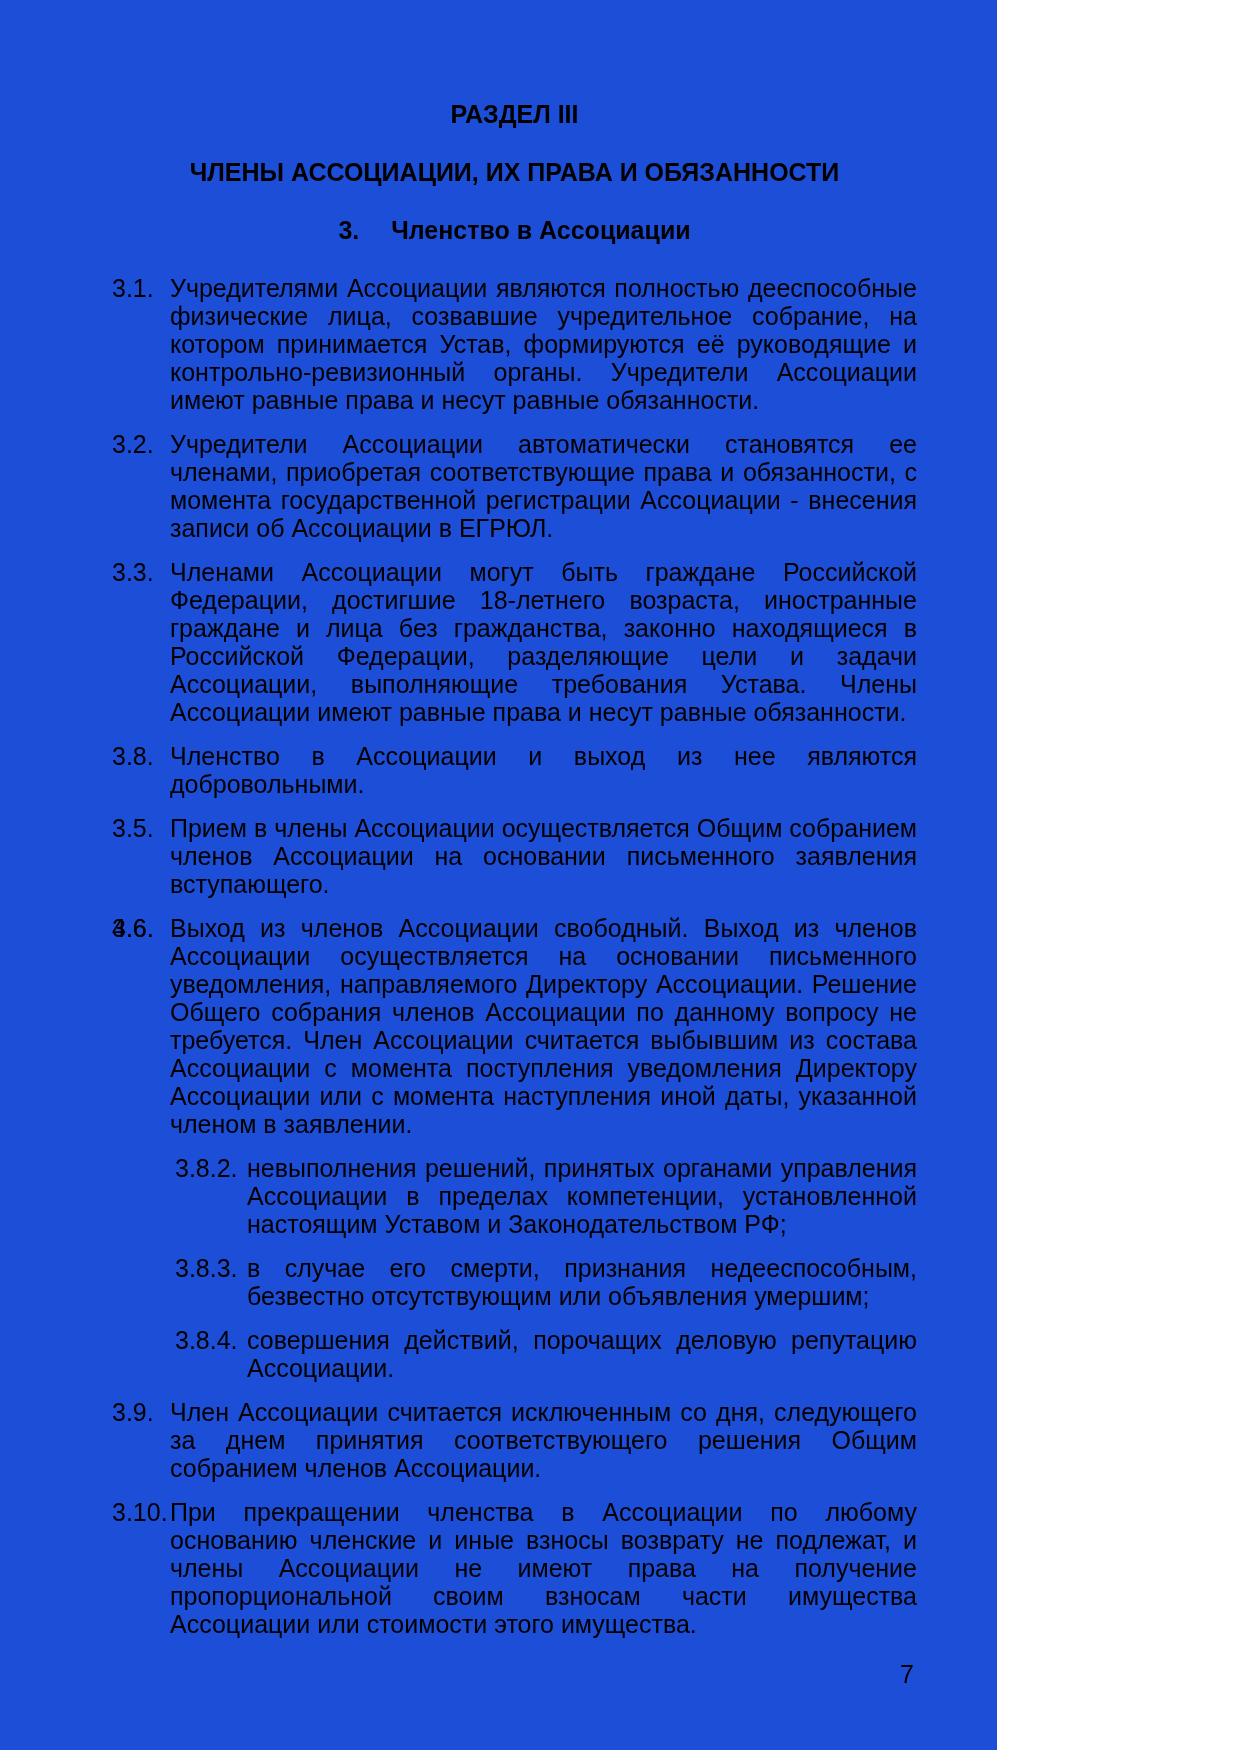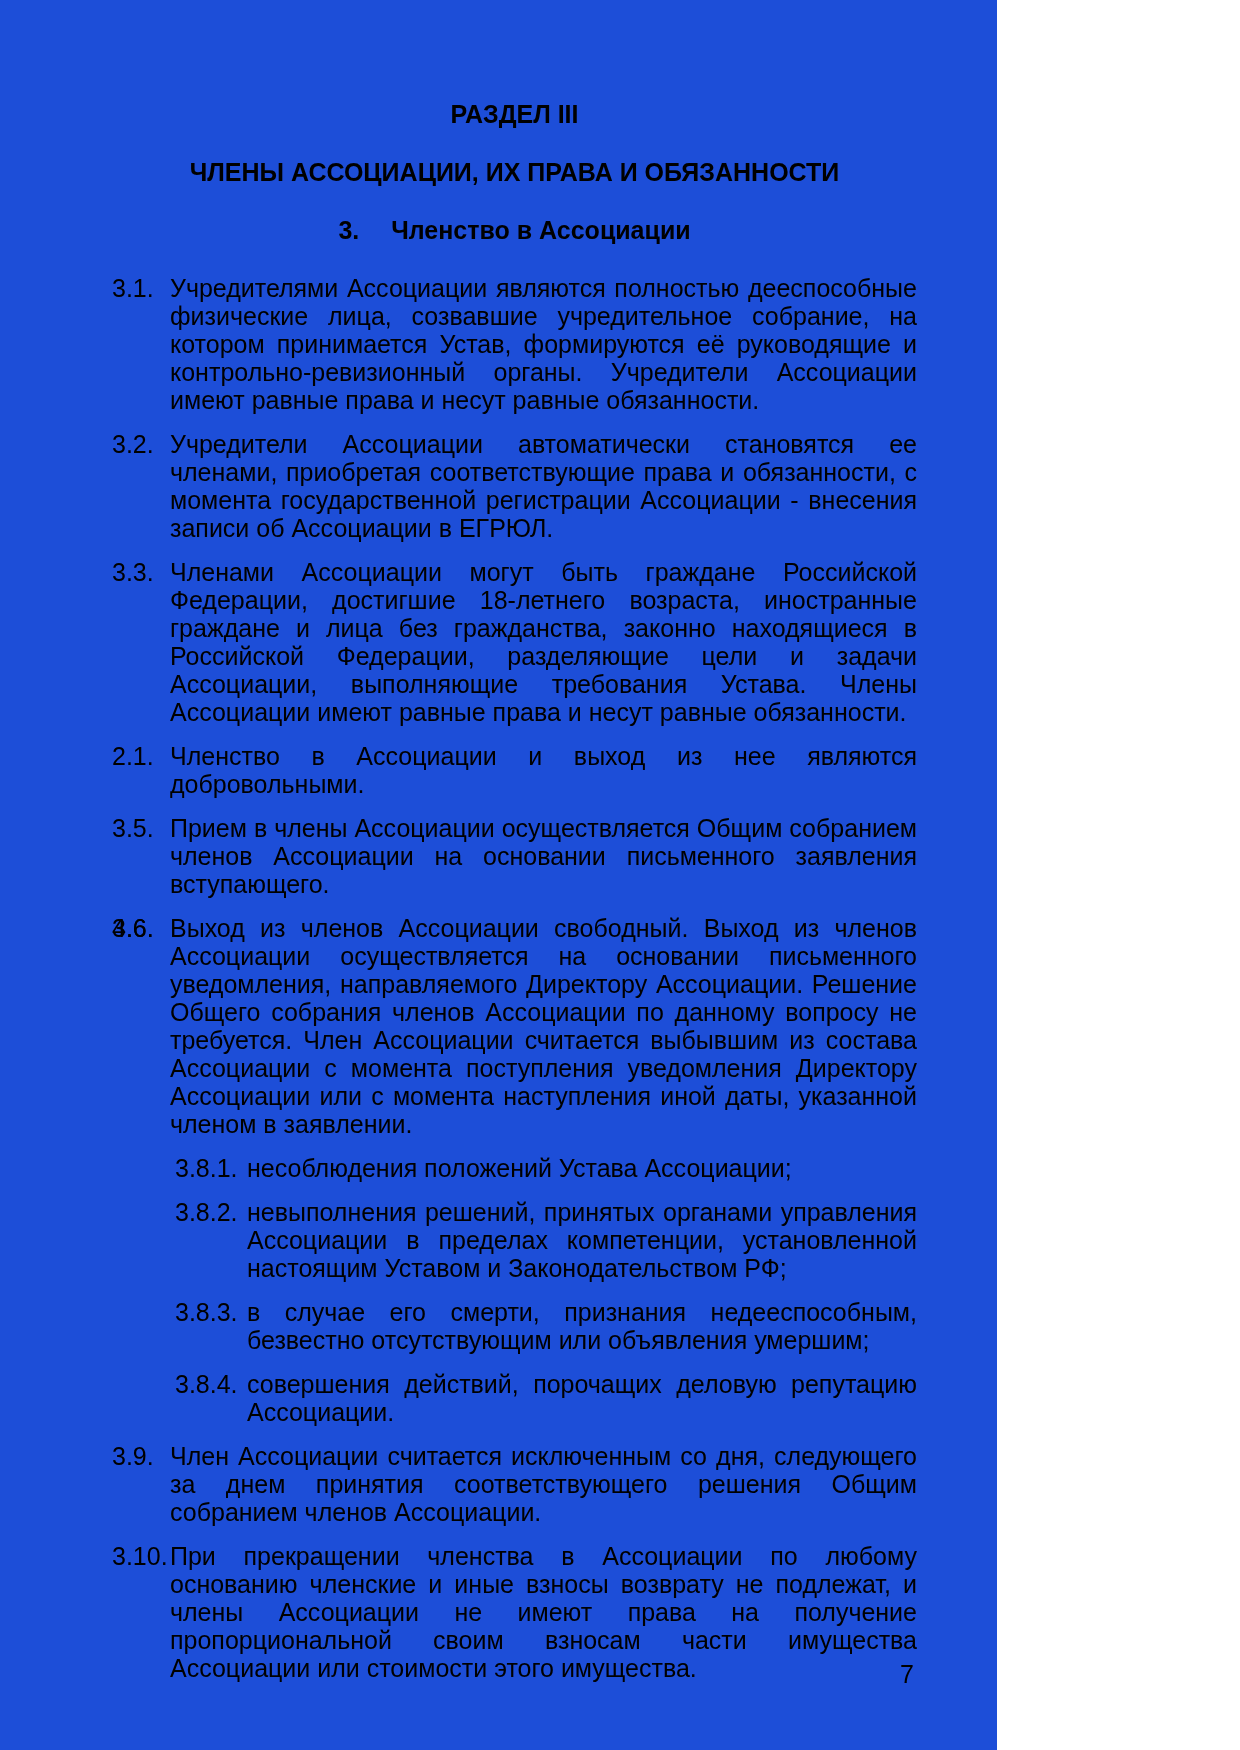--- a/index.html
+++ b/index.html
@@ -85,43 +85,39 @@
       <span class="num">3.2.</span>
       <span class="txt">Учредители Ассоциации автоматически становятся ее членами, приобретая соответствующие права и обязанности, с момента государственной регистрации Ассоциации - внесения записи об Ассоциации в ЕГРЮЛ.</span>
     </div>
 
     <div class="clause">
       <span class="num">3.3.</span>
       <span class="txt">Членами Ассоциации могут быть граждане Российской Федерации, достигшие 18-летнего возраста, иностранные граждане и лица без гражданства, законно находящиеся в Российской Федерации, разделяющие цели и задачи Ассоциации, выполняющие требования Устава. Члены Ассоциации имеют равные права и несут равные обязанности.</span>
     </div>
 
     <div class="clause">
-      <span class="num">2.1.</span>
+      <span class="num">3.8.</span>
       <span class="txt">Членство в Ассоциации и выход из нее являются добровольными.</span>
     </div>
 
     <div class="clause">
       <span class="num">3.5.</span>
       <span class="txt">Прием в члены Ассоциации осуществляется Общим собранием членов Ассоциации на основании письменного заявления вступающего.</span>
     </div>
 
     <div class="clause">
       <span class="num">3.6.</span>
     </div>
 
     <div class="clause">
       <span class="num">4.6.</span>
       <span class="txt">Выход из членов Ассоциации свободный. Выход из членов Ассоциации осуществляется на основании письменного уведомления, направляемого Директору Ассоциации. Решение Общего собрания членов Ассоциации по данному вопросу не требуется. Член Ассоциации считается выбывшим из состава Ассоциации с момента поступления уведомления Директору Ассоциации или с момента наступления иной даты, указанной членом в заявлении.</span>
     </div>
 
 
-    <div class="clause sub">
-      <span class="num">3.8.1.</span>
-      <span class="txt">несоблюдения положений Устава Ассоциации;</span>
-    </div>
 
     <div class="clause sub">
       <span class="num">3.8.2.</span>
       <span class="txt">невыполнения решений, принятых органами управления Ассоциации в пределах компетенции, установленной настоящим Уставом и Законодательством РФ;</span>
     </div>
 
     <div class="clause sub">
       <span class="num">3.8.3.</span>
       <span class="txt">в случае его смерти, признания недееспособным, безвестно отсутствующим или объявления умершим;</span>
     </div>

